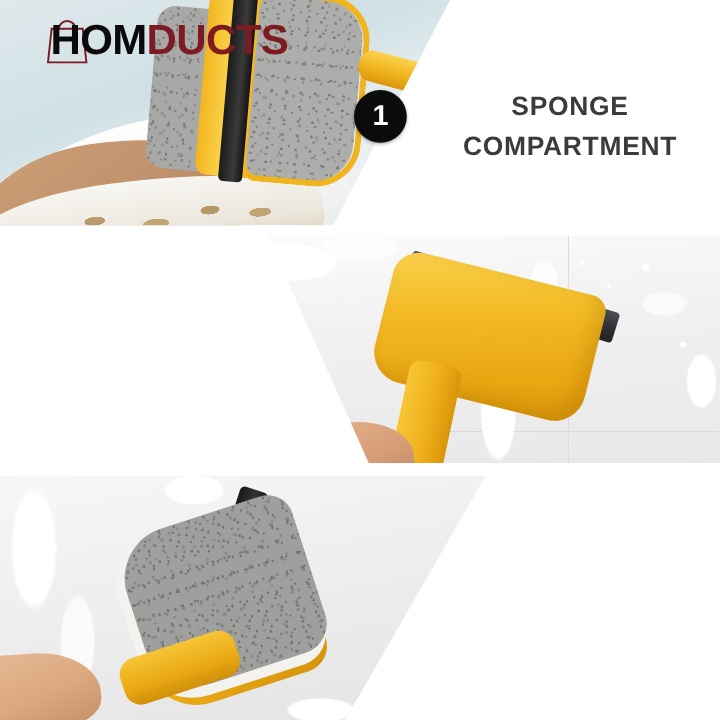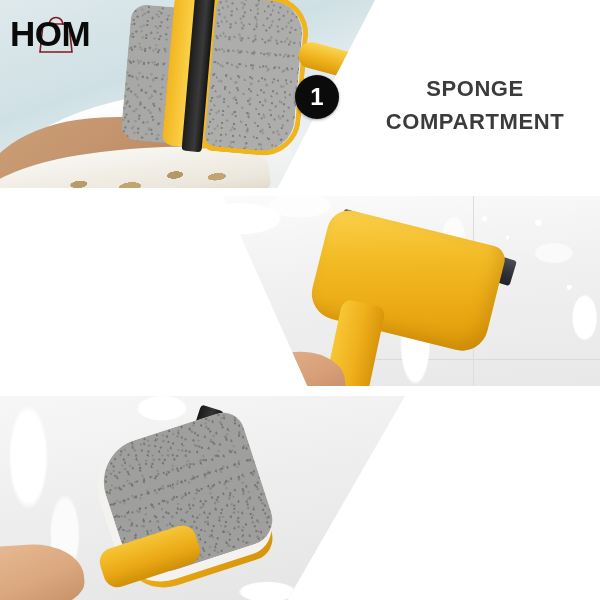--- a/index.html
+++ b/index.html
@@ -264,21 +264,21 @@
   .logo {
     position:absolute;
     left:10px; top:16px;
     z-index:9;
     display:flex; align-items:baseline;
     font-size:35px;
     font-weight:bold;
     letter-spacing:-.5px;
     line-height:1;
   }
-  .logo-hom { color:#0a0a0a; position:relative; z-index:2; }
+  .logo-hom { color:#0a0a0a; position:relative; z-index:2;margin-left:32px; }
   .logo-ducts { color:#7d1a22; position:relative; z-index:2; }
   .logo-bag {
     position:absolute;
     left:26px; top:-6px;
     width:40px; height:45px;
     z-index:1;
     pointer-events:none;
   }
 </style>
 </head>
@@ -340,15 +340,16 @@
     </div>
 
   </div>
 
   <div class="logo">
     <svg class="logo-bag" viewBox="0 0 40 45">
       <path d="M7 14 L33 14 L36 42 L4 42 Z" fill="none" stroke="#7d1a22" stroke-width="1.6"></path>
       <path d="M13 15 C13 5, 27 5, 27 15" fill="none" stroke="#7d1a22" stroke-width="1.6"></path>
     </svg>
     <span class="logo-hom">HOM</span>
+    <span class="logo-ducts">DUCTS</span>
   </div>
 
 </div>
 
 </body></html>

